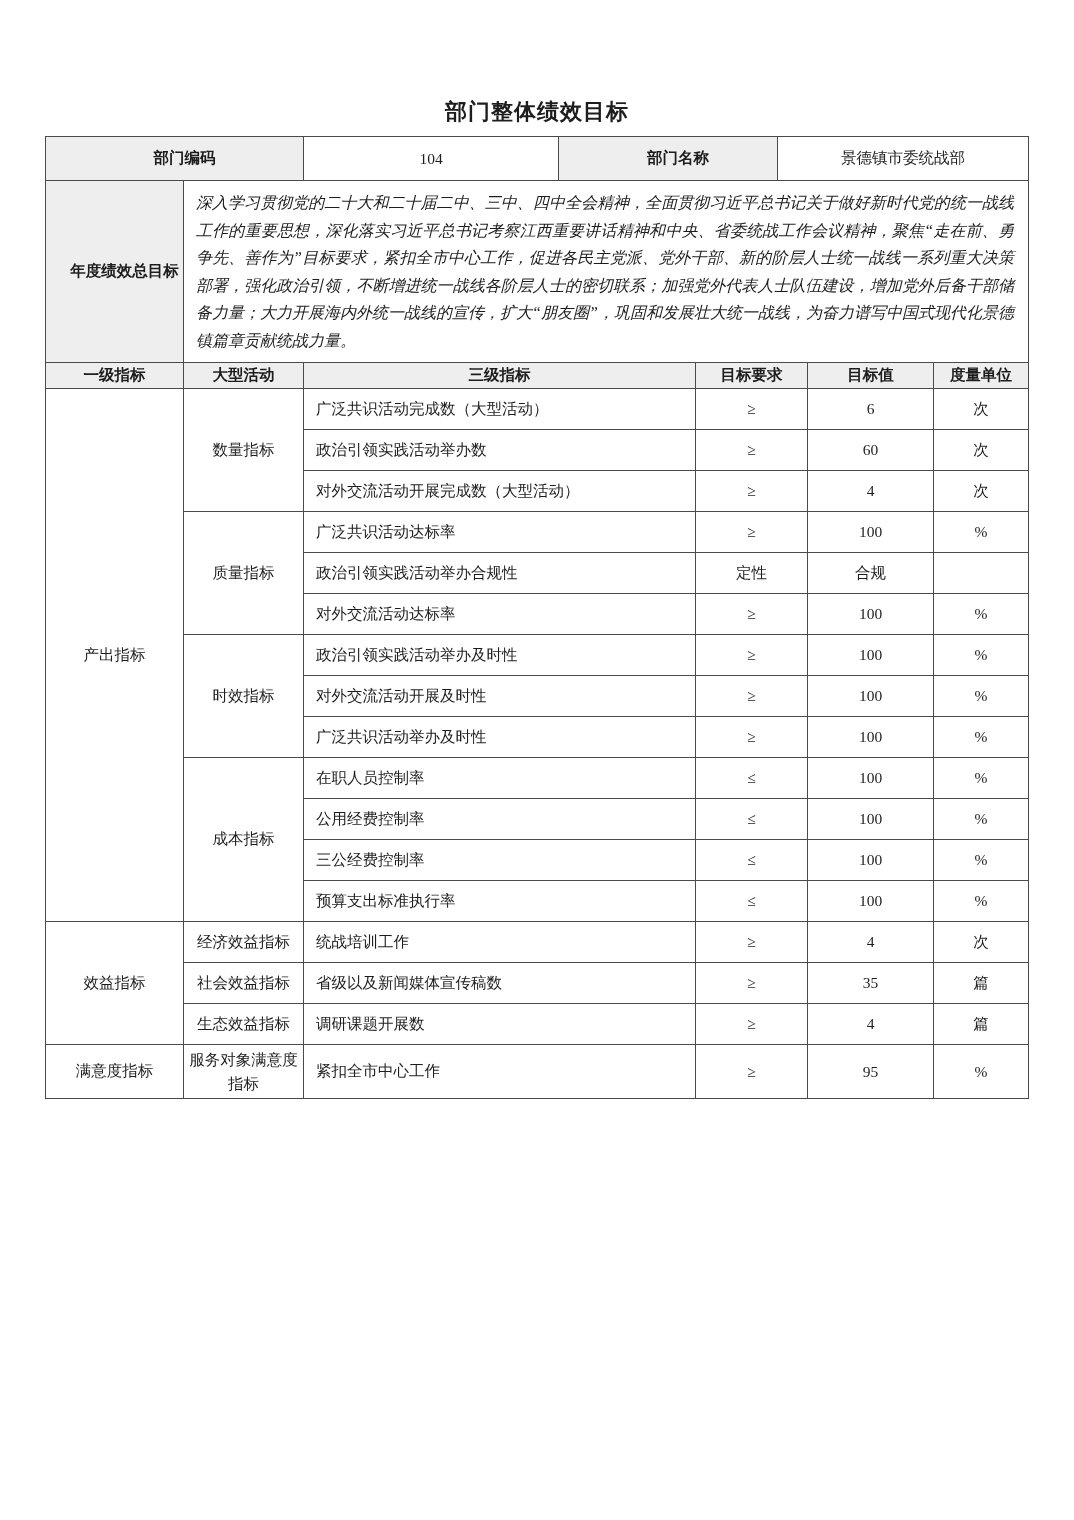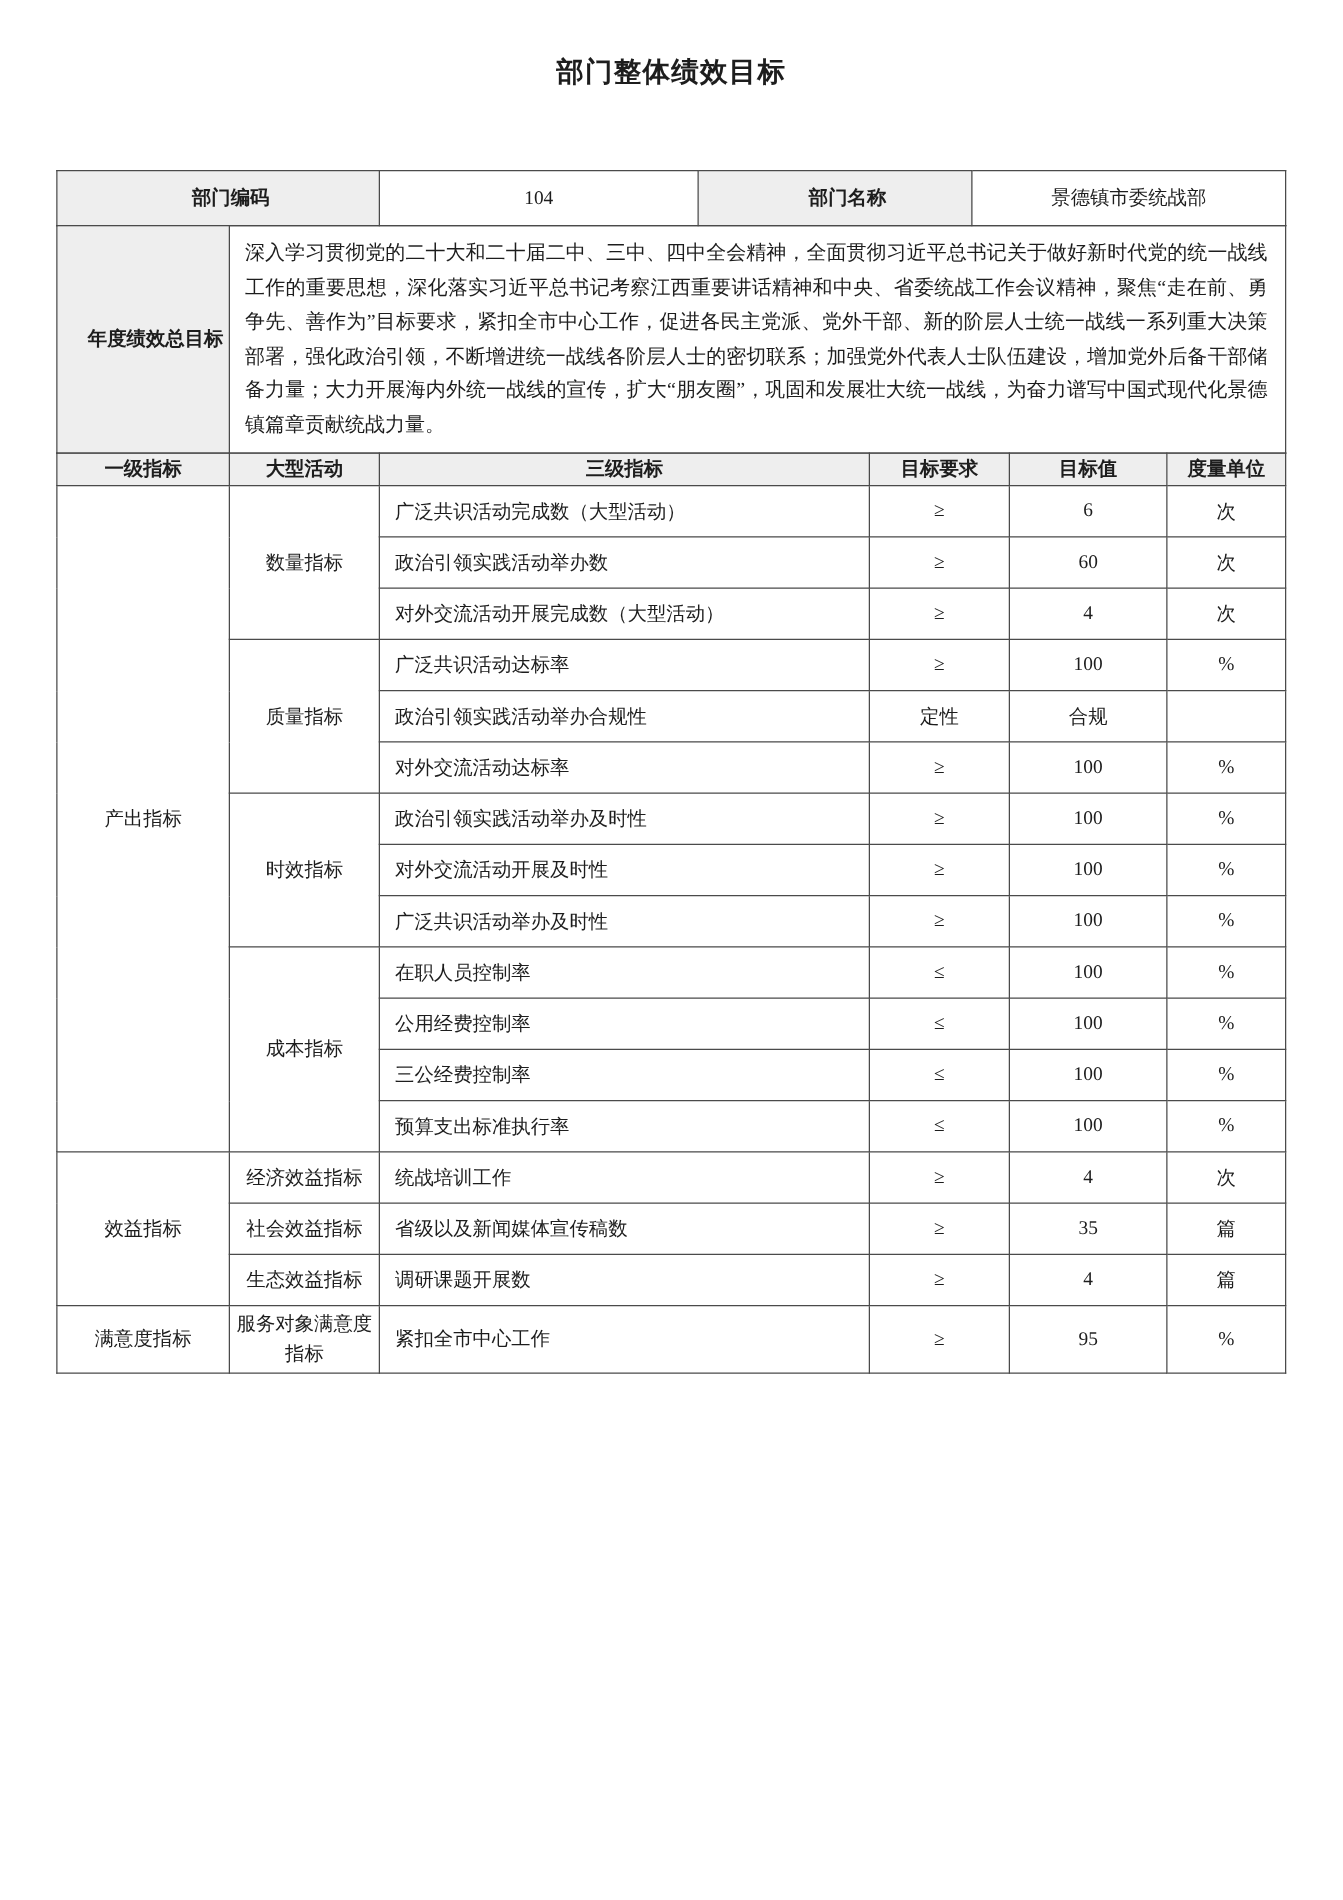--- a/index.html
+++ b/index.html
@@ -8,40 +8,40 @@
     --ink:#1d1d1d;
   }
   *{box-sizing:border-box;}
   html,body{margin:0;padding:0;background:#ffffff;}
   .page{
     width:1074px;height:1520px;background:#ffffff;position:relative;
     font-family:"Liberation Serif","DejaVu Serif",serif;
     color:var(--ink);
   }
   .title{
-    padding-top:43px;margin:0;text-align:center;
+    padding-top:97px;margin:0;text-align:center;
     font-size:22px;font-weight:bold;letter-spacing:1px;
   }
   .doc{
     position:absolute;left:45px;top:136px;width:983px;
   }
   table{border-collapse:collapse;width:983px;table-layout:fixed;}
   .goal-table,.main-table{margin-top:-1px;}
   td,th{
     border:1px solid var(--border);
     font-size:15.5px;font-weight:normal;
     text-align:center;vertical-align:middle;
     padding:2px 4px;color:var(--ink);
   }
   .shade{background:var(--shade);font-weight:bold;padding-left:24px;}
   .info-table td,.info-table th{height:44px;}
   .goal-label{width:138px;margin-top:24px;}
   .goal-text{
     text-align:justify;padding:8px 14px 8px 12px;
-    font-size:16px;line-height:27.5px;
+    font-size:16px;line-height:27.5px;font-style:italic;
   }
   .main-table th{height:18px;background:var(--shade);font-weight:bold;font-size:15.5px;}
   .main-table td{height:41px;}
   .cell-name{text-align:left;padding-left:12px;}
   .row-last td{height:54px;}
   .lvl2-wrap{line-height:24px;}
 </style>
 </head>
 <body>
 

